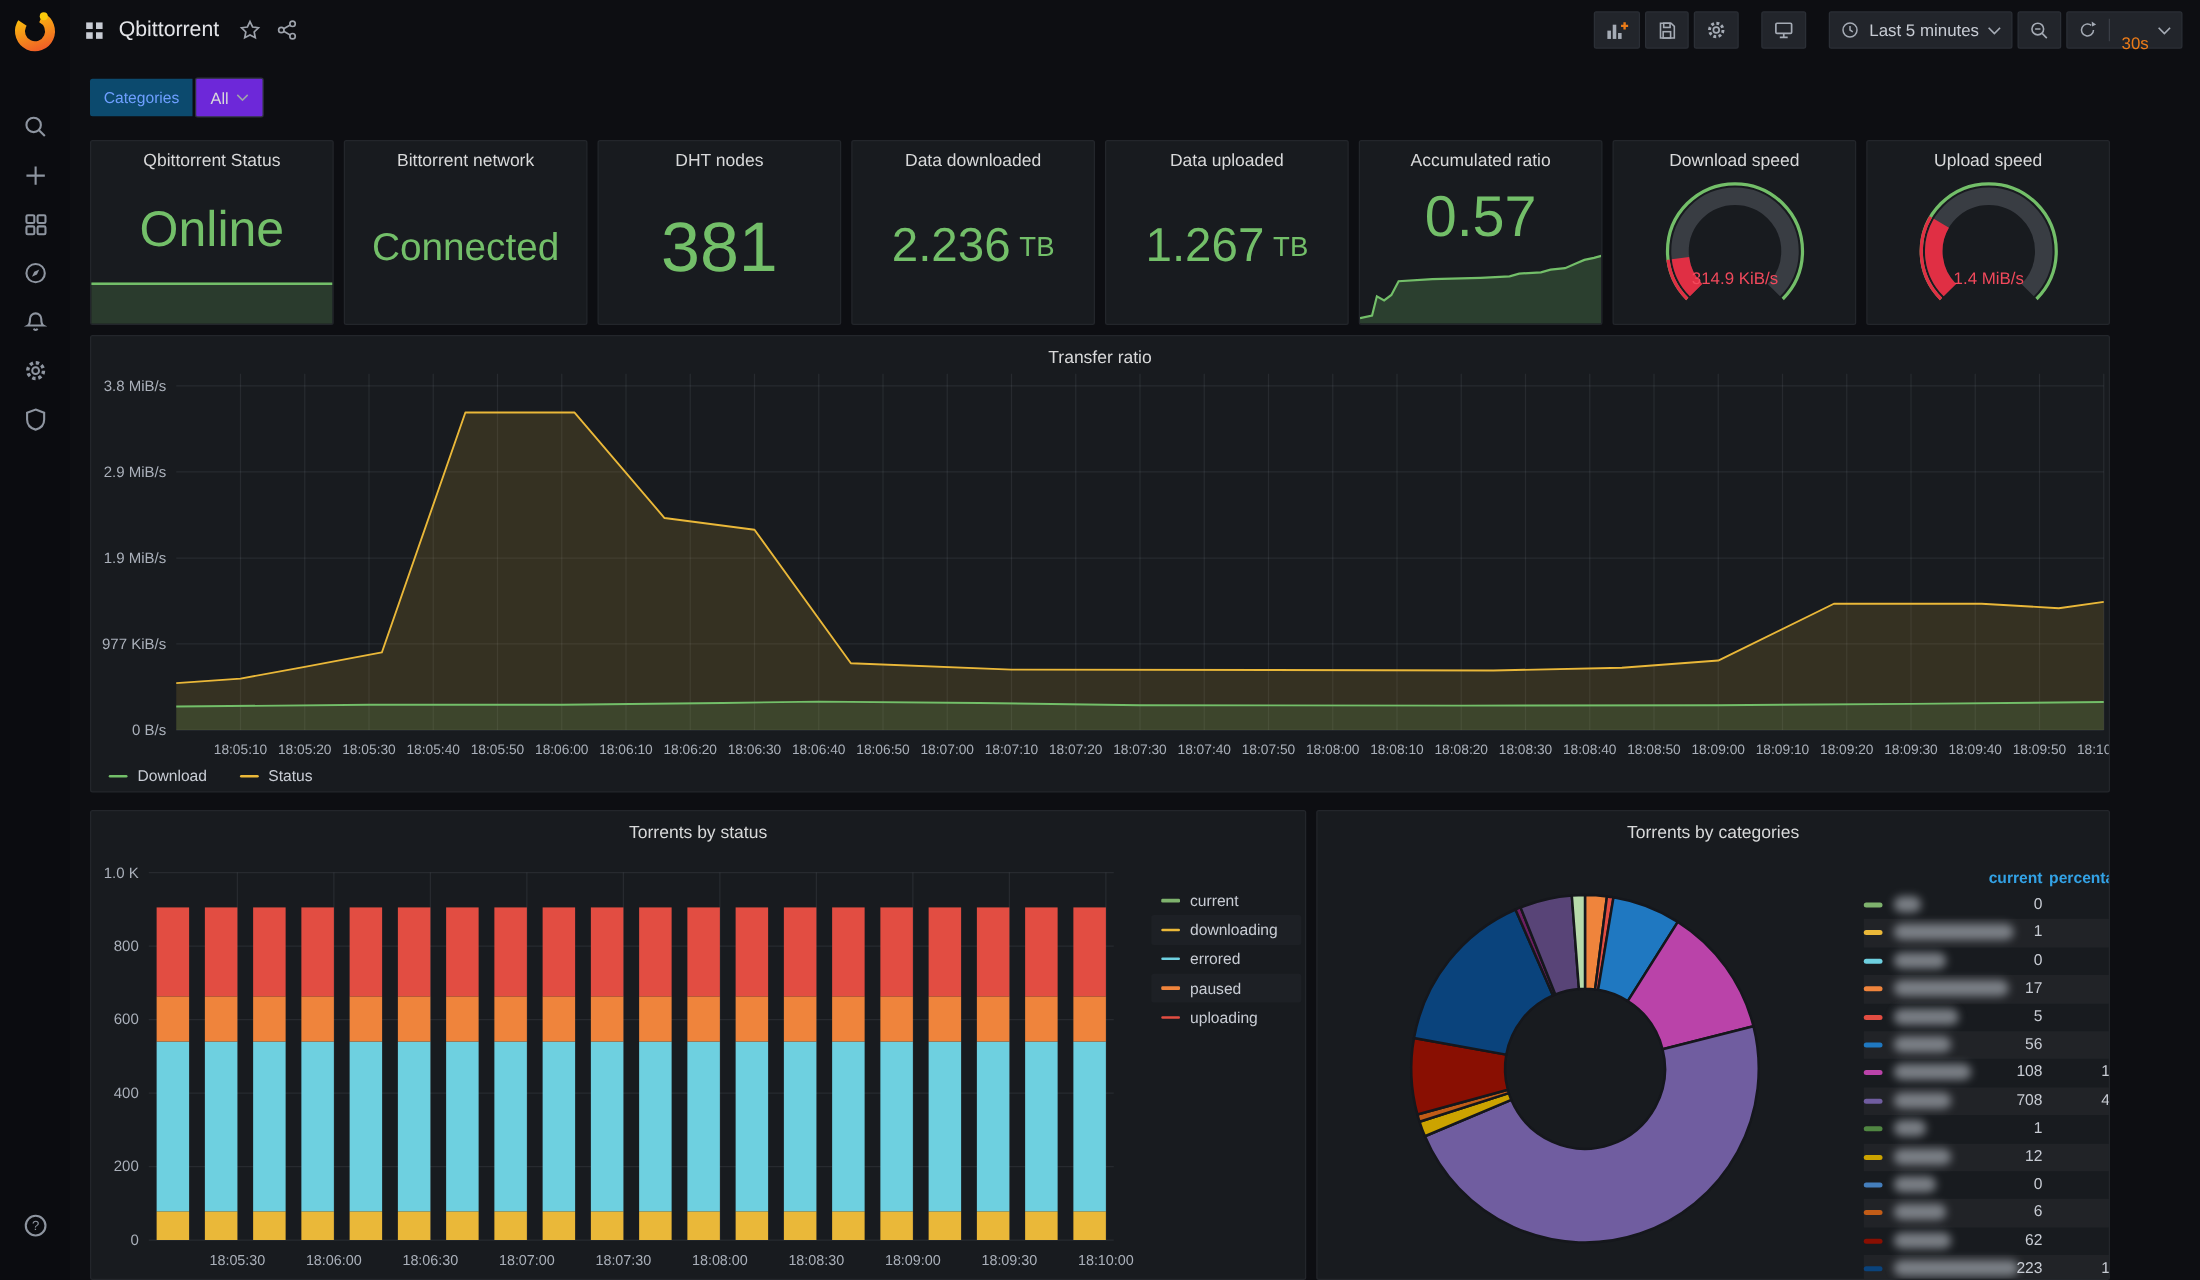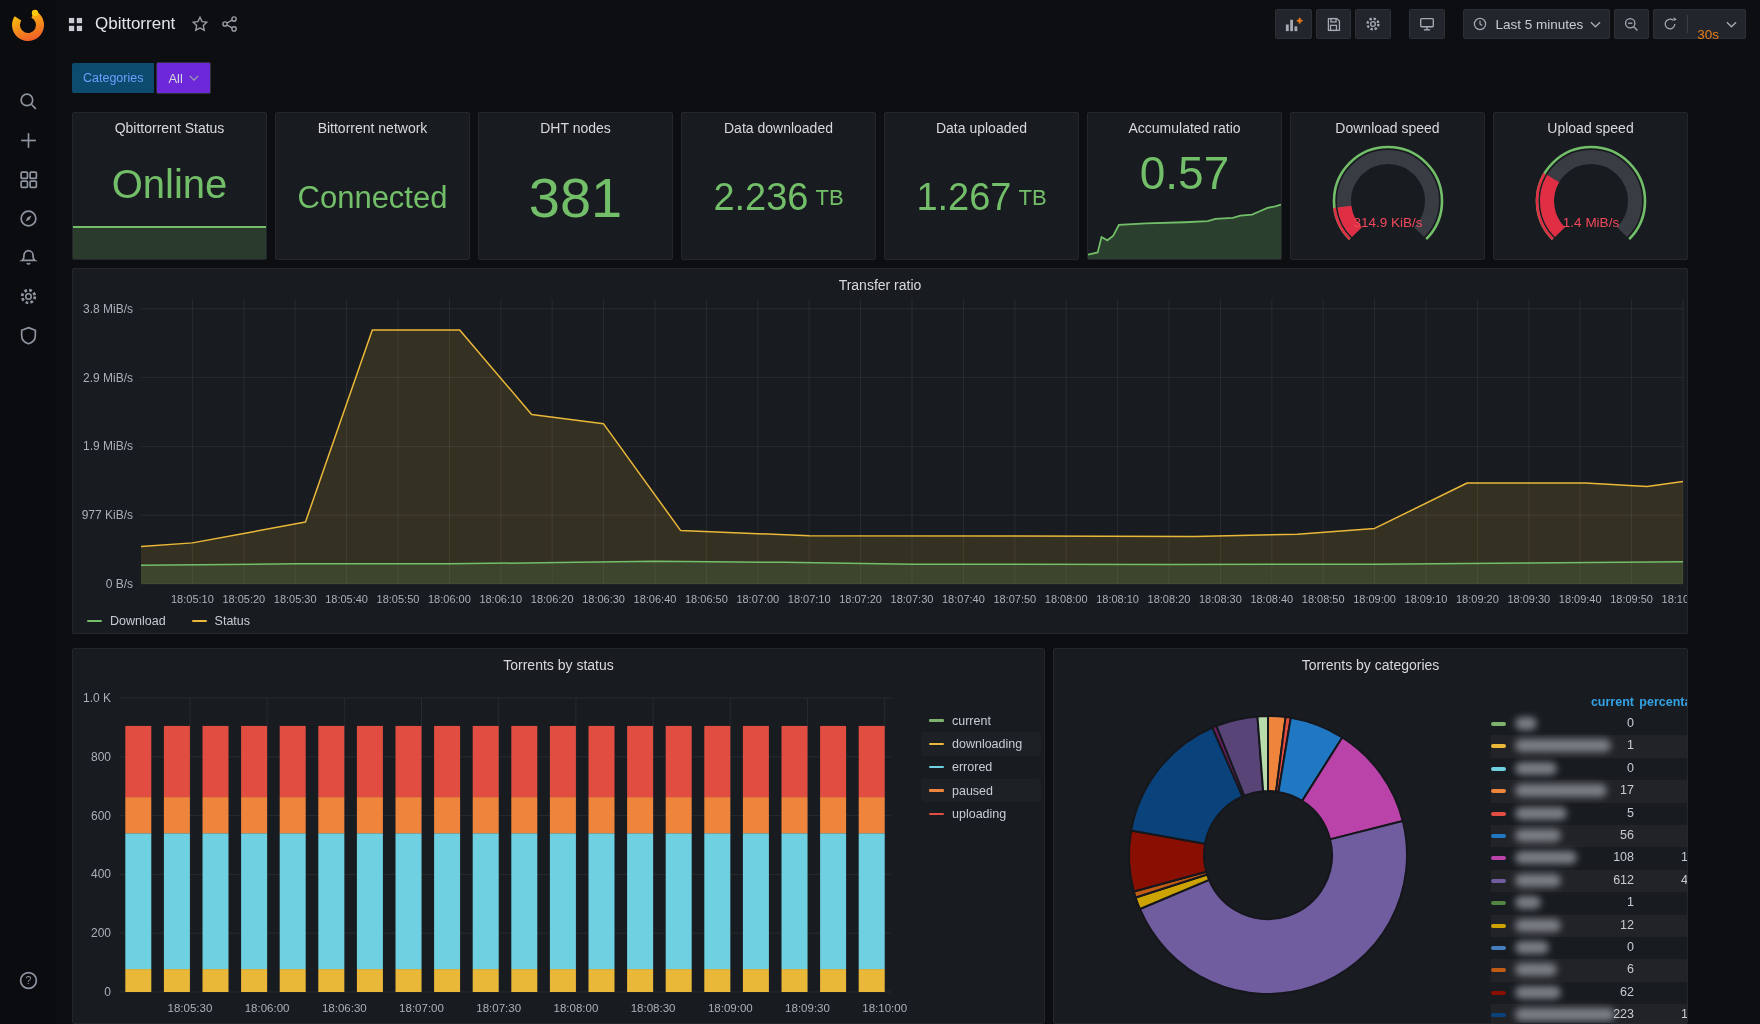--- a/index.html
+++ b/index.html
@@ -595,21 +595,21 @@
         </div>
         <div class="cat-row">
           <span class="swatch" style="background:#BA43A9"></span>
       <span class="pill" style="width:62px"></span>
       <span class="ccur">108</span>
       <span class="cpct">12%</span>
         </div>
         <div class="cat-row stripe">
           <span class="swatch" style="background:#705DA0"></span>
       <span class="pill" style="width:46px"></span>
-      <span class="ccur">612</span>
+      <span class="ccur">708</span>
       <span class="cpct">47%</span>
         </div>
         <div class="cat-row">
           <span class="swatch" style="background:#508642"></span>
       <span class="pill" style="width:26px"></span>
       <span class="ccur">1</span>
       <span class="cpct">0%</span>
         </div>
         <div class="cat-row stripe">
           <span class="swatch" style="background:#CCA300"></span>

